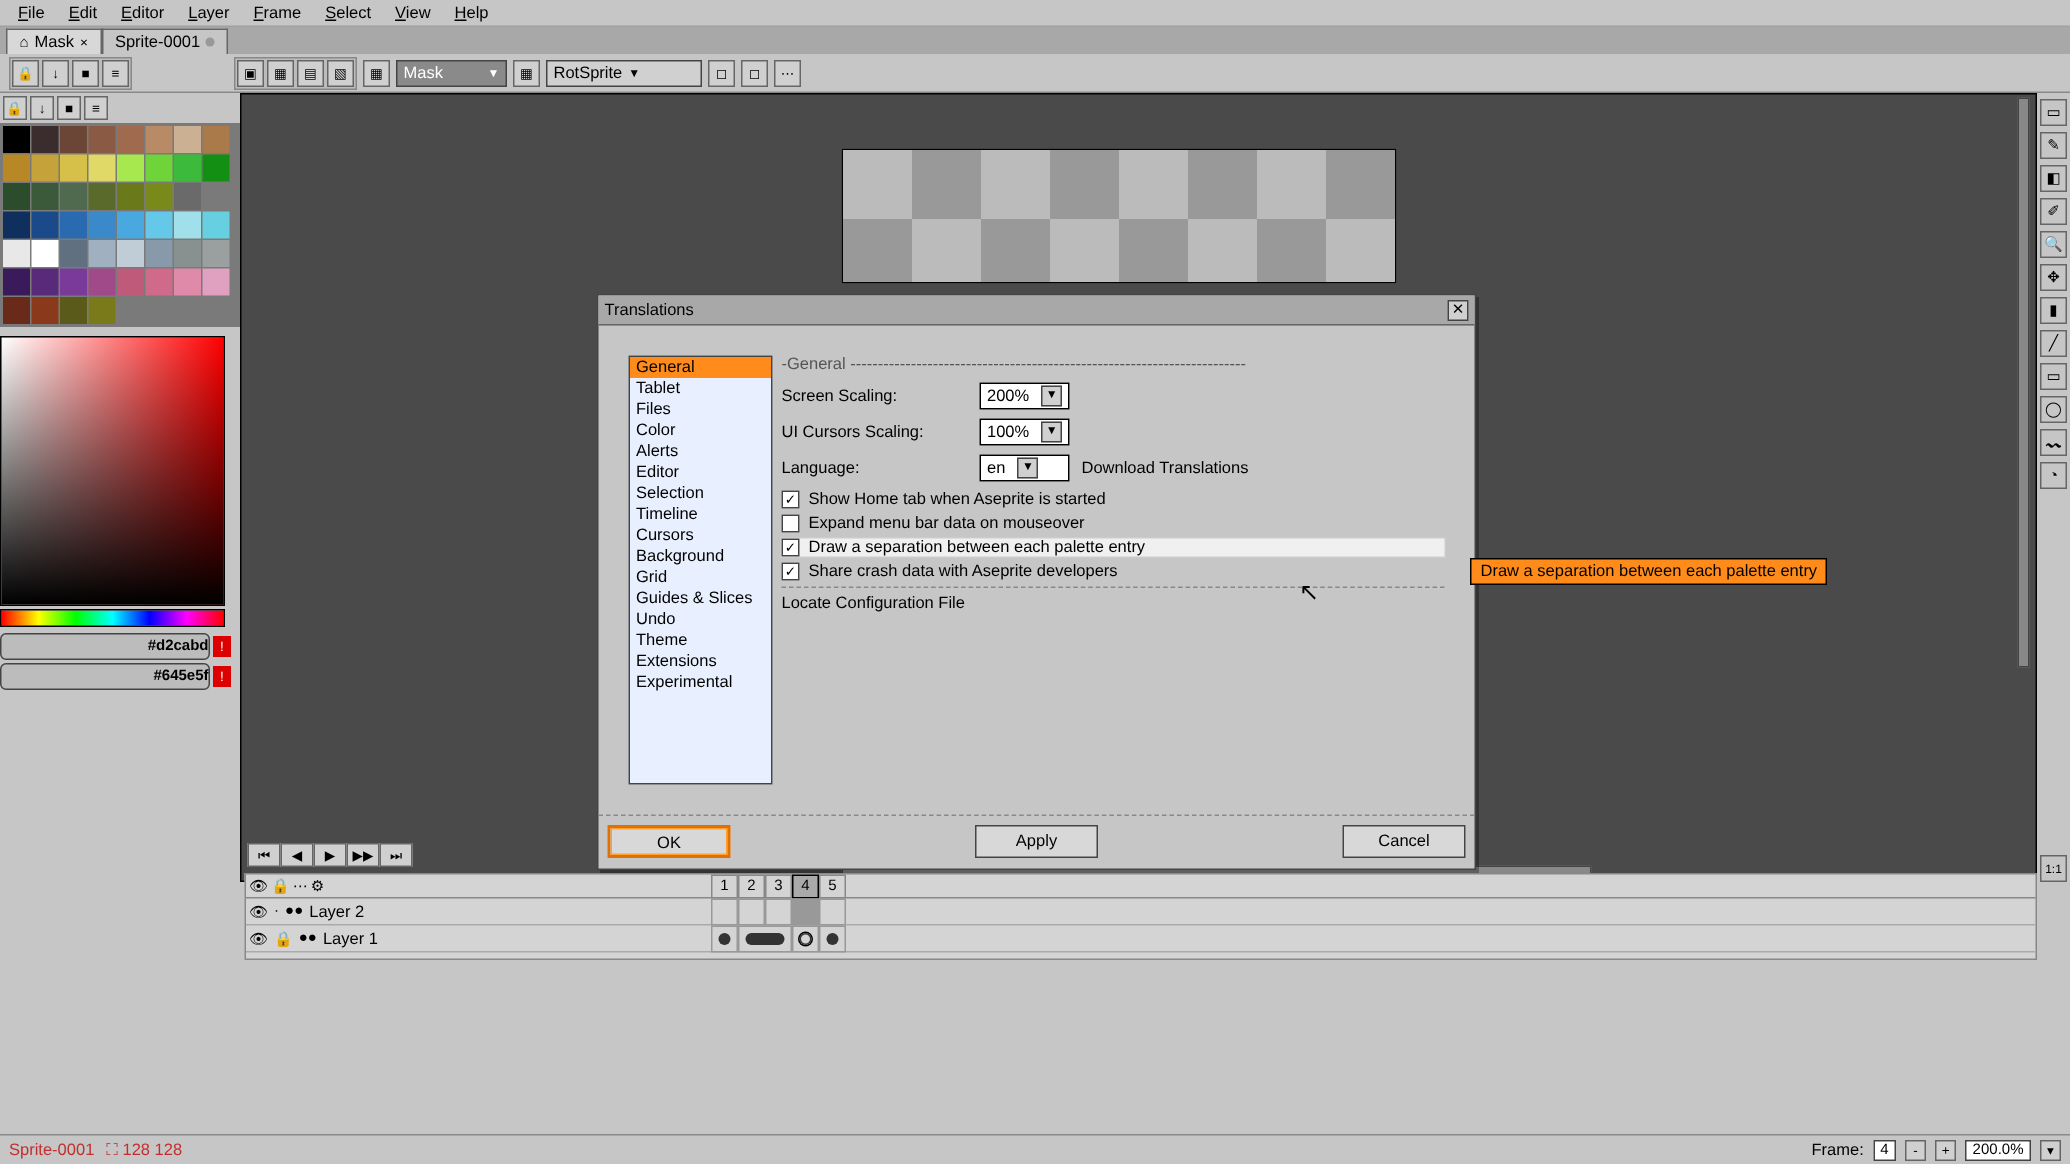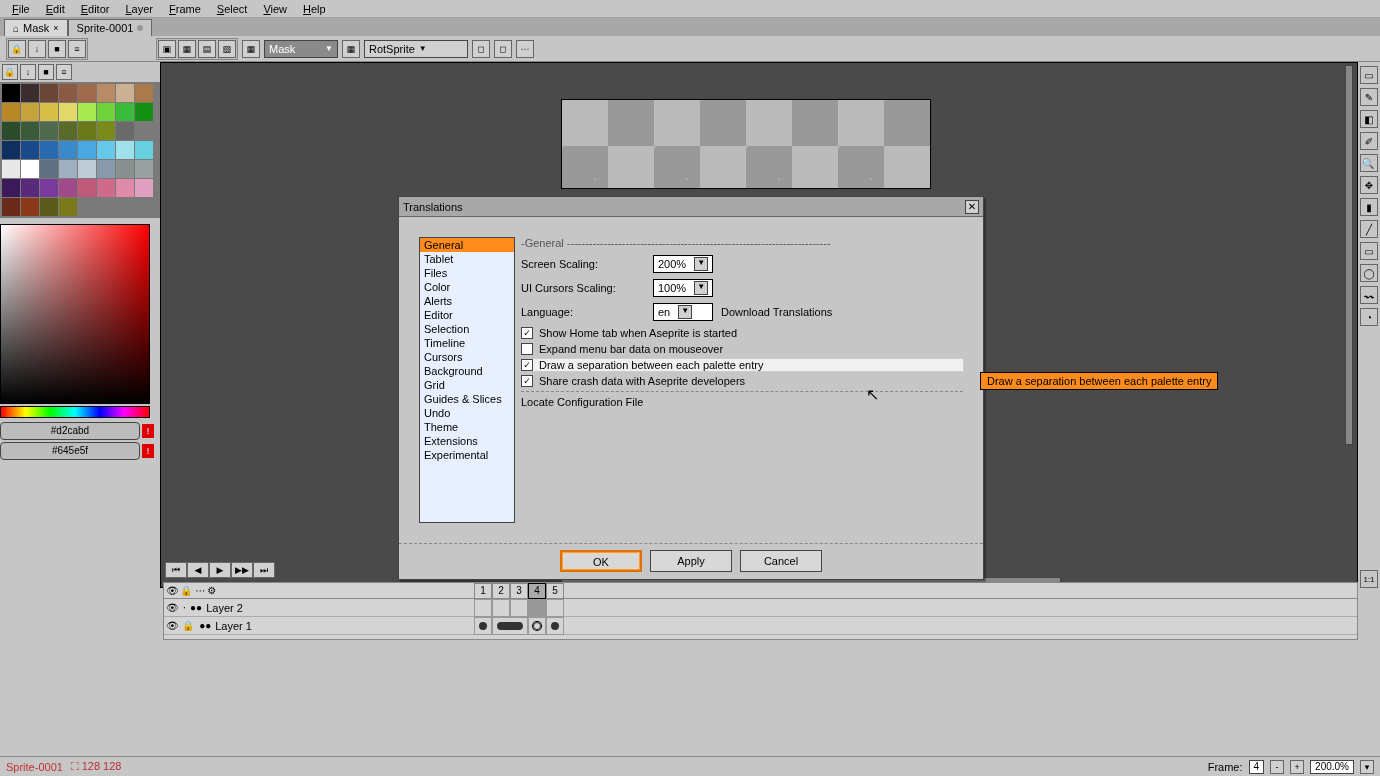--- a/index.html
+++ b/index.html
@@ -39,21 +39,21 @@
 .sw { width:18px; height:18px; }
 
 
 .colorpicker { margin-top:6px; width:150px; height:180px; background:linear-gradient(to right, #fff, #f00); position:relative; border:1px solid #000; }
 .colorpicker::before { content:''; position:absolute; inset:0; background:linear-gradient(to bottom, rgba(0,0,0,0), #000); }
 .hue-strip { height:12px; background:linear-gradient(to right, red, yellow, lime, cyan, blue, magenta, red); margin-top:2px; border:1px solid #000; width:150px;}
 
 
 .colorbtns { margin-top:4px; }
 .colorbtn-row { display:flex; align-items:center; gap:2px; margin-bottom:2px; }
-.colorbtn { border:1px solid #444; background:#bcbcbc; height:18px; width:140px; text-align:center; font-size:10px; line-height:16px; border-radius:4px; }
+.colorbtn { border:1px solid #444; background:#bcbcbc; height:18px; width:140px; text-align:right; font-size:10px; line-height:16px; border-radius:4px;font-weight:bold; }
 .warn { width:12px; height:14px; background:#d00; color:#fff; font-size:9px; text-align:center; line-height:14px; }
 
 
 .checker { position:absolute; top:36px; left:400px; width:370px; height:90px; background-image:
   linear-gradient(45deg,#999 25%,transparent 25%),linear-gradient(-45deg,#999 25%,transparent 25%),
   linear-gradient(45deg,transparent 75%,#999 75%),linear-gradient(-45deg,transparent 75%,#999 75%);
   background-size:92px 92px; background-position:0 0,0 46px,46px -46px,-46px 0; background-color:#bbb; border:1px solid #000;}
 
 
 .playback { position:absolute; left:165px; top:562px; display:flex; gap:0; }
@@ -94,21 +94,21 @@
 .dashed { border-top:1px dashed #888; margin:4px 0;}
 .form-row { display:flex; align-items:center; gap:8px; margin:6px 0;}
 .form-row label { width:124px; }
 .combo { border:1px solid #000; background:#fff; height:18px; display:flex; align-items:center; padding:0 4px; gap:4px; }
 .combo .arrow { border:1px solid #444; background:#d0d0d0; width:14px; height:14px; text-align:center; font-size:8px; margin-left:4px;}
 .chkrow { display:flex; align-items:center; gap:6px; margin:4px 0; padding-right:4px;}
 .chkrow.highlight { background:#f0f0f0; box-shadow:0 0 0 1px #ccc;}
 .chk { width:12px; height:12px; border:1px solid #444; background:#fff; display:inline-flex; align-items:center; justify-content:center; font-size:9px;}
 .chk.on::after{content:'✓'; font-size:9px;}
 .link { color:#000; text-decoration:none; cursor:pointer;}
-.dlg-btns { border-top:1px dashed #888; padding:6px; display:flex; justify-content:center; gap:8px;}
+.dlg-btns { border-top:1px dashed #888; padding:6px; display:flex; justify-content:space-between; gap:8px;}
 .btn { border:1px solid #444; background:#d8d8d8; width:82px; height:22px; text-align:center; line-height:20px; cursor:pointer;}
 .btn.primary { border:2px solid #e07000; box-shadow:0 0 0 1px #ffa030 inset;}
 
 
 .tooltip { position:absolute; left:980px; top:372px; background:#ff8c1a; border:1px solid #000; padding:2px 6px; font-size:11px; white-space:nowrap;}
 
 
 .cursor { position:absolute; left:866px; top:385px; font-size:16px; pointer-events:none;}
 
 

